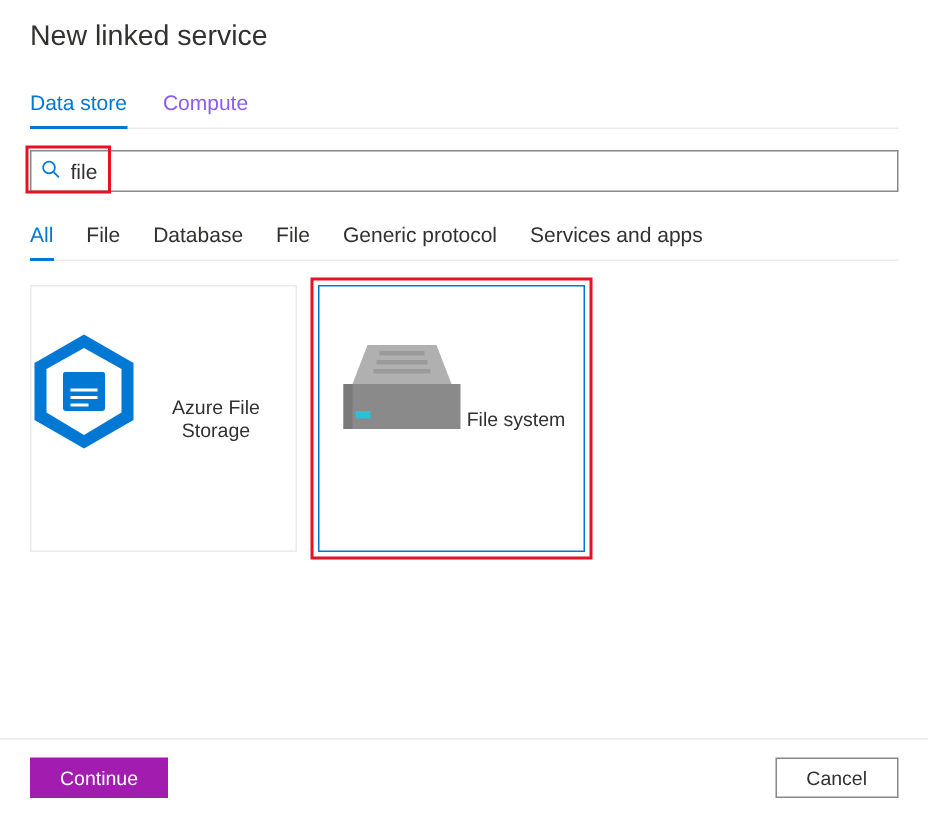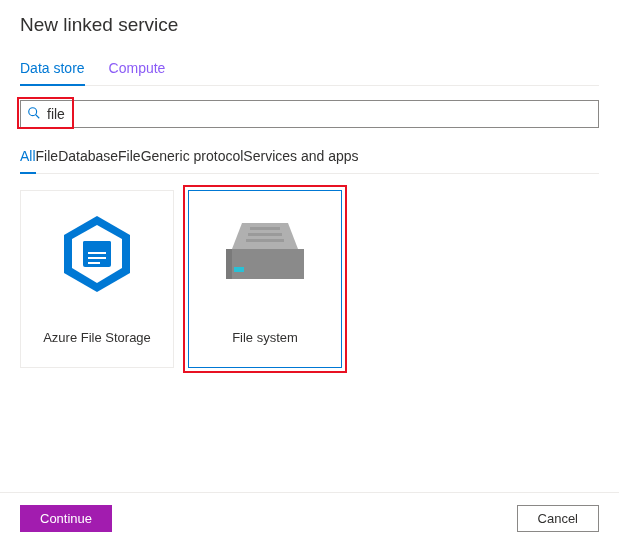--- a/index.html
+++ b/index.html
@@ -54,45 +54,46 @@
       padding-left: 6px;
       color: #323130;
     }
     .search-highlight {
       position: absolute;
       border: 2px solid #e81123;
       pointer-events: none;
     }
     .filter-tabs {
       display: flex;
+      gap: 22px;
       border-bottom: 1px solid #edebe9;
       margin-bottom: 16px;
     }
     .filter-tab {
       padding: 6px 0 8px 0;
       font-size: 14px;
       cursor: pointer;
       color: #323130;
       border-bottom: 2px solid transparent;
       margin-bottom: -1px;
     }
     .filter-tab.active {
       color: #0078d4;
       border-bottom: 2px solid #0078d4;
     }
     .cards {
       display: flex;
       gap: 14px;
     }
     .card {
-      width: 154px;
+      width: 178px;
       height: 178px;
       border: 1px solid #edebe9;
       display: flex;
-      flex-direction: column;
+      flex-direction: row;
       align-items: center;
       justify-content: center;
       cursor: pointer;
       position: relative;
     }
     .card.selected {
       border: 1px solid #0078d4;
     }
     .card-sel-hl {
       position: absolute;

